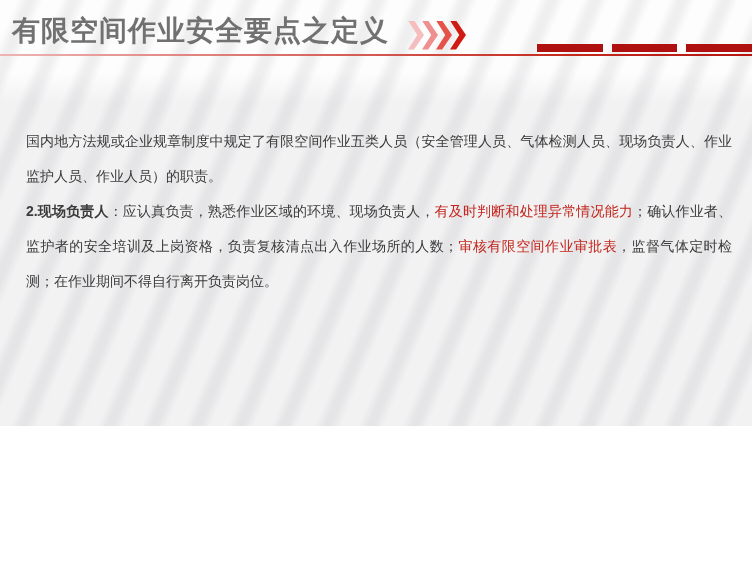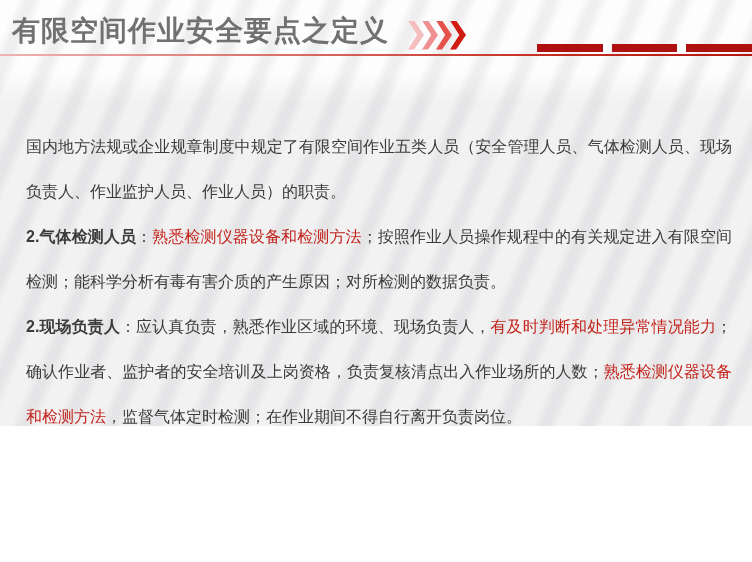--- a/index.html
+++ b/index.html
@@ -37,21 +37,21 @@
   .title-underline{
     position:absolute;top:54px;left:0;width:752px;height:2px;
     background:linear-gradient(90deg,#eeb4b4 0%,#c52a1e 75%,#b61511 100%);
   }
   .deco-dash{position:absolute;top:44px;height:8px;background:var(--dash-red,#ae1110);}
   .dash-1{left:537px;width:66px;}
   .dash-2{left:612px;width:65px;}
   .dash-3{left:686px;width:66px;}
   .body-text{
     position:absolute;top:124px;left:26px;width:706px;
-    font-size:16px;line-height:45px;color:var(--body-text,#3b3b3b);
+    font-size:14px;line-height:35px;color:var(--body-text,#3b3b3b);
     text-align:justify;
   }
   .body-text p{margin:0;}
   .role-label{font-weight:bold;color:var(--body-text,#3b3b3b);}
   .seg-red{color:var(--red-text,#c3241c);}
   .seg-normal{color:var(--body-text,#3b3b3b);}
 </style>
 </head>
 <body>
 
@@ -67,16 +67,15 @@
     <span class="chevron" style="background: rgb(208, 27, 19);"></span>
   </div>
 
   <div class="title-underline"></div>
   <div class="deco-dash dash-1"></div>
   <div class="deco-dash dash-2"></div>
   <div class="deco-dash dash-3"></div>
 
   <div class="body-text">
       <p><span class="seg-normal">国内地方法规或企业规章制度中规定了有限空间作业五类人员（安全管理人员、气体检测人员、现场负责人、作业监护人员、作业人员）的职责。</span></p>
-      <p><b class="role-label">2.气体检测人员</b><span class="seg-normal">：</span><span class="seg-red">熟悉检测仪器设备和检测方法</span><span class="seg-normal">；按照作业人员操作规程中的有关规定进入有限空间检测；能科学分析有毒有害介质的产生原因；对所检测的数据负责。</span></p>
-      <p><b class="role-label">2.现场负责人</b><span class="seg-normal">：应认真负责，熟悉作业区域的环境、现场负责人，</span><span class="seg-red">有及时判断和处理异常情况能力</span><span class="seg-normal">；确认作业者、监护者的安全培训及上岗资格，负责复核清点出入作业场所的人数；</span><span class="seg-red">熟悉检测仪器设备和检测方法</span><span class="seg-normal">，监督气体定时检测；在作业期间不得自行离开负责岗位。</span></p>
+      <p><b class="role-label">2.现场负责人</b><span class="seg-normal">：应认真负责，熟悉作业区域的环境、现场负责人，</span><span class="seg-red">有及时判断和处理异常情况能力</span><span class="seg-normal">；确认作业者、监护者的安全培训及上岗资格，负责复核清点出入作业场所的人数；</span><span class="seg-red">审核有限空间作业审批表</span><span class="seg-normal">，监督气体定时检测；在作业期间不得自行离开负责岗位。</span></p>
     </div>
 </div>
 
 </body></html>

